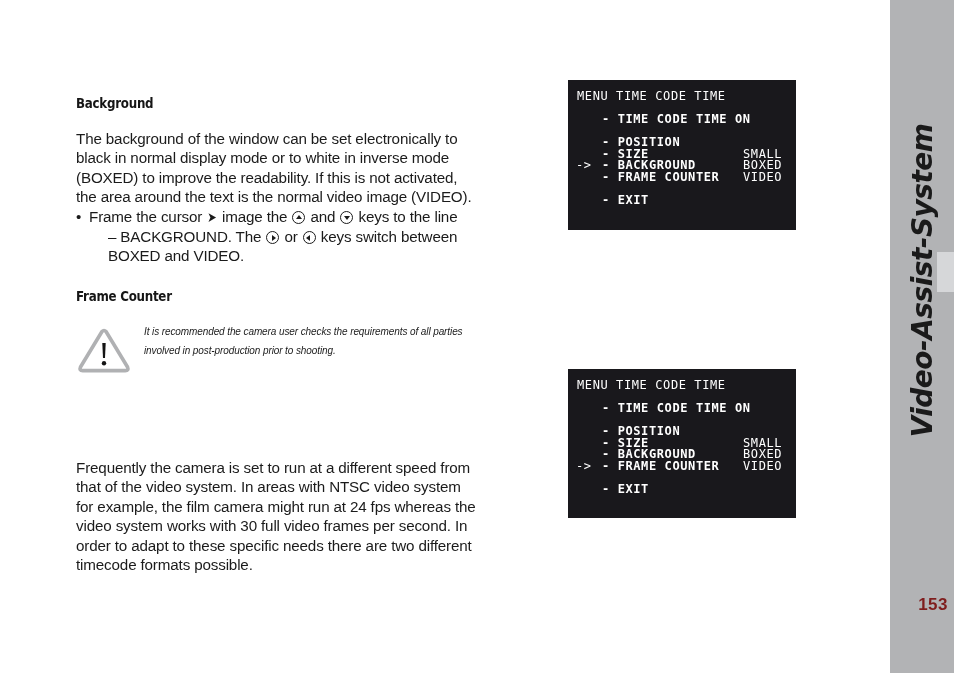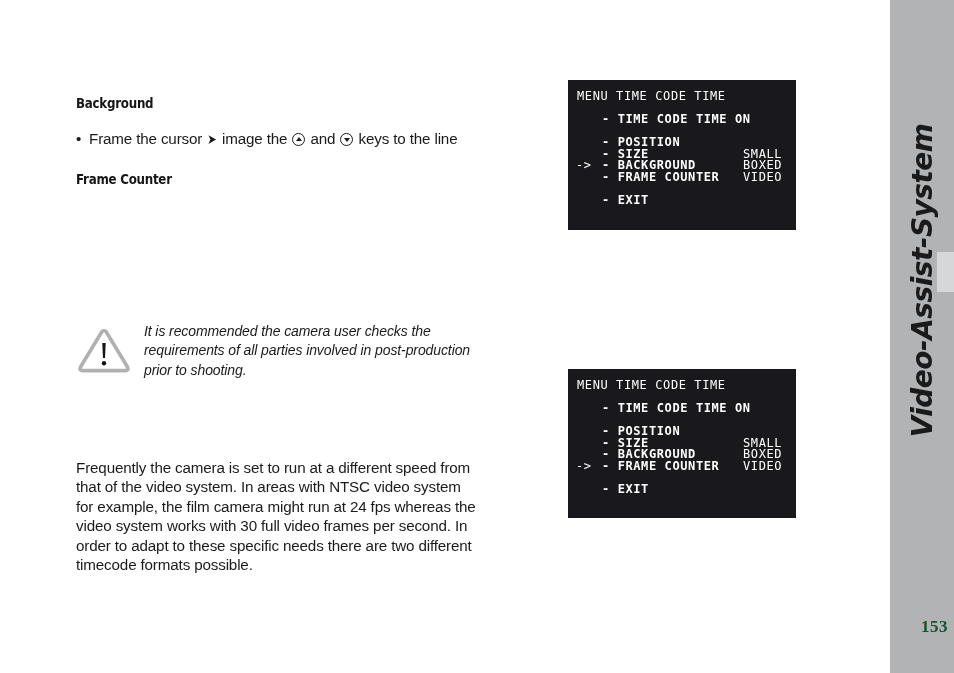--- a/index.html
+++ b/index.html
@@ -123,21 +123,21 @@
     align-items: flex-start;
   }
   .warn-icon {
     flex: 0 0 56px;
     width: 56px;
     height: 50px;
     margin-top: 4px;
   }
   .note-text {
     flex: 1 1 auto;
-    font-size: 14px;
+    font-size: 10px;
     line-height: 19.4px;
     font-style: italic;
     color: #1b1b1b;
     padding-left: 12px;
     letter-spacing: -0.1px;
   }
 
   
   .menu-screen {
     position: absolute;
@@ -212,47 +212,55 @@
     font-weight: bold;
     font-style: italic;
     font-size: 28px;
     letter-spacing: -0.5px;
     color: #1a1a1a;
   }
   .page-number {
     position: absolute;
     left: 0;
     width: 58px;
-    top: 617px;
+    top: 595px;
     text-align: right;
-    font-family: Liberation Serif, serif;
+    font-family: Liberation Sans, sans-serif;
     font-weight: bold;
     font-size: 17px;
     letter-spacing: 0.5px;
-    color: #14532d;
+    color: #7f1d1d;
   }
 </style>
 </head>
 <body>
 
 <div class="text-col">
 
   <h2 class="section-heading">Background</h2>
 
+  <p class="body-para">The background of the window can be set electronically to black in normal display mode or to white  in inverse mode (BOXED) to improve the readability. If this is not activated, the area around the text is the normal video image (VIDEO).</p>
 
   <div class="bullet-block">
     <span class="bullet-dot">•</span>
     <span class="bullet-body">
       <span>Frame the cursor</span>
       <span class="cursor-glyph">➤</span>
       <span>image the</span>
       <span class="keyicon up"></span>
       <span>and</span>
       <span class="keyicon down"></span>
       <span>keys to the line</span>
+      <span class="bullet-cont">
+        <span>– BACKGROUND. The</span>
+        <span class="keyicon right"></span>
+        <span>or</span>
+        <span class="keyicon left"></span>
+        <span>keys switch between BOXED and VIDEO.</span>
+      </span>
     </span>
   </div>
 
   <h2 class="section-heading" style="margin-top:22px;margin-bottom:0;">Frame Counter</h2>
 </div>
 
 <div class="note-block">
   <div class="warn-icon">
     <svg width="56" height="50" viewBox="0 0 56 50" xmlns="http://www.w3.org/2000/svg">
       <path d="M26.0 5.5 Q28.0 3.4 30.0 5.5 L51.5 41.0 Q53.0 44.6 49.3 44.6 L6.7 44.6 Q3.0 44.6 4.5 41.0 Z" fill="none" stroke="#b0b1b3" stroke-width="3.6" stroke-linejoin="round"></path>

